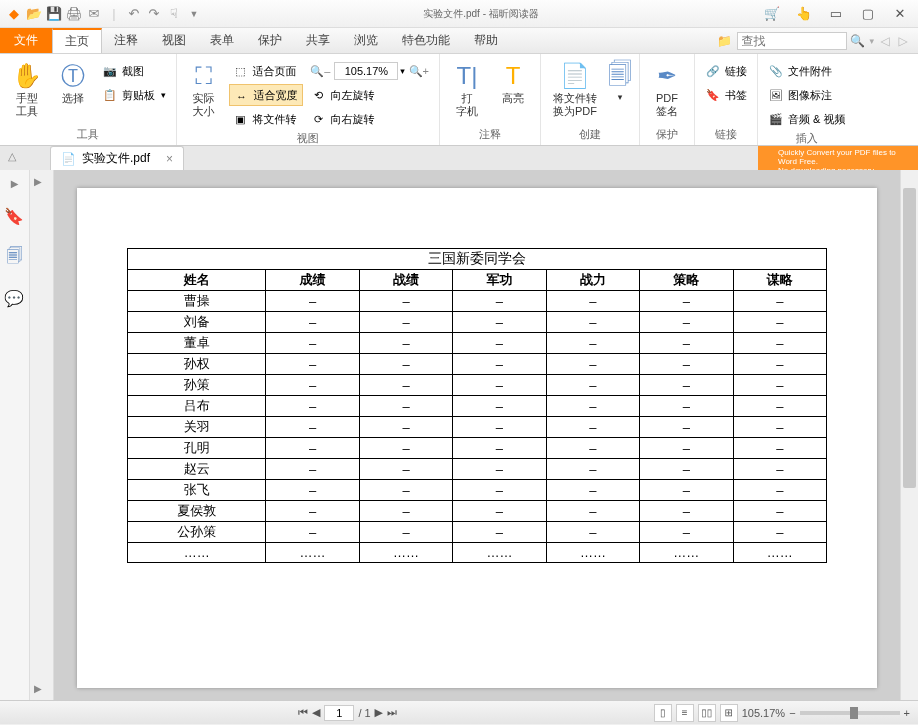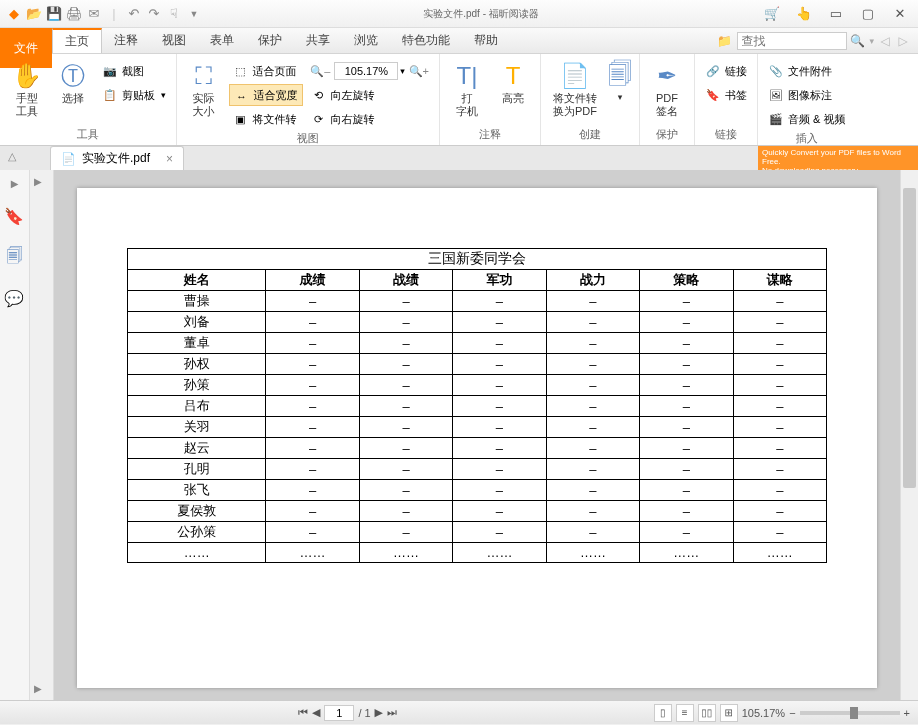--- a/index.html
+++ b/index.html
@@ -6,21 +6,21 @@
 body { font-family: "Microsoft YaHei", Arial, sans-serif; font-size: 12px; background: #f0f0f0; width: 918px; height: 725px; overflow: hidden; }
 
 .titlebar { height: 28px; background: linear-gradient(#fdfdfd,#f0f0f0); display: flex; align-items: center; padding: 2px 6px; border-bottom: 1px solid #ddd; }
 .titlebar .qat { display: flex; gap: 4px; align-items: center; }
 .titlebar .qat-icon { width: 16px; height: 16px; display: flex; align-items: center; justify-content: center; font-size: 13px; cursor: pointer; }
 .titlebar .title { flex: 1; text-align: center; color: #666; font-size: 10px; }
 .titlebar .wincontrols { display: flex; gap: 8px; }
 .titlebar .wc { width: 24px; height: 18px; display: flex; align-items: center; justify-content: center; font-size: 13px; color: #555; cursor: pointer; }
 
 .menubar { height: 26px; background: linear-gradient(#fafafa,#eaeaea); display: flex; align-items: stretch; border-bottom: 1px solid #d4d4d4; }
-.menubar .file-tab { background: #ff7a00; color: #fff; padding: 20px 14px; display: flex; align-items: center; }
+.menubar .file-tab { background: #ff7a00; color: #fff; padding: 12px 14px; display: flex; align-items: center; }
 .menubar .tab { padding: 4px 12px; display: flex; align-items: center; color: #444; cursor: pointer; }
 .menubar .tab.active { background: #fff; border-top: 2px solid #ff7a00; border-left: 1px solid #ccc; border-right: 1px solid #ccc; }
 .menubar .search-area { margin-left: auto; display: flex; align-items: center; padding-right: 8px; gap: 4px; }
 .menubar .searchbox { width: 110px; height: 18px; border: 1px solid #ccc; padding: 0 4px; font-size: 12px; color: #aaa; }
 .menubar .nav-arrow { width: 14px; color: #bbb; cursor: pointer; text-align: center; }
 
 .ribbon { height: 92px; background: #fff; border-bottom: 1px solid #ccc; display: flex; }
 .rgroup { border-right: 1px solid #e5e5e5; padding: 2px 6px 0 6px; display: flex; flex-direction: column; }
 .rgroup .body { flex: 1; display: flex; align-items: flex-start; gap: 4px; }
 .rgroup .label { text-align: center; font-size: 11px; color: #666; padding: 1px 0 3px 0; }
@@ -31,21 +31,21 @@
 .smallbtn { display: flex; align-items: center; gap: 4px; height: 22px; padding: 0 4px; cursor: pointer; font-size: 11px; white-space: nowrap; }
 .smallbtn.active { background: #fde9b7; border: 1px solid #f0c36d; }
 .smallbtn .ico { width: 16px; text-align: center; }
 .zoombox { display: flex; align-items: center; gap: 2px; }
 .zoombox input { width: 64px; height: 18px; font-size: 11px; text-align: center; border: 1px solid #ccc; }
 
 .tabstrip { height: 24px; background: #e8e8e8; display: flex; align-items: flex-end; padding-left: 50px; position: relative; }
 .tabstrip .collapse { position: absolute; left: 8px; top: 4px; font-size: 11px; color: #888; cursor: pointer; }
 .doc-tab { background: #fff; border: 1px solid #ccc; border-bottom: none; padding: 3px 10px; display: flex; align-items: center; gap: 6px; font-size: 12px; border-radius: 3px 3px 0 0; }
 .doc-tab .close { color: #888; cursor: pointer; font-size: 12px; margin-left: 10px; }
-.promo { position: absolute; right: 0; top: 0; height: 30px; width: 160px; background: #ff9428; color: #fff; font-size: 8px; padding: 3px 4px; line-height: 1.1; }
+.promo { position: absolute; right: 0; top: 0; height: 30px; width: 160px; background: #ff9428; color: #fff; font-size: 8px; padding: 3px 20px; line-height: 1.1; }
 
 .workarea { display: flex; height: 530px; background: #ececec; }
 .sidebar { width: 30px; background: #f5f5f5; border-right: 1px solid #ddd; display: flex; flex-direction: column; align-items: center; padding-top: 8px; gap: 18px; }
 .sidebar .sb-icon { font-size: 16px; cursor: pointer; }
 .gutter { width: 24px; background: #f0f0f0; border-right: 1px solid #ddd; position: relative; }
 .gutter .exp { position: absolute; left: 4px; color: #888; font-size: 10px; }
 .canvas { flex: 1; background: #cfcfcf; overflow: auto; position: relative; display: flex; justify-content: center; }
 .page { margin: 18px 0; background: #fff; width: 800px; min-height: 500px; box-shadow: 0 0 4px rgba(0,0,0,.3); padding: 60px 50px; }
 .vscroll { width: 18px; background: #f0f0f0; border-left: 1px solid #ddd; position: relative; }
 .vscroll .thumb { background: #c8c8c8; position: absolute; left: 2px; right: 2px; top: 18px; height: 300px; border-radius: 2px; }
@@ -357,30 +357,30 @@
             <tr>
               <td>关羽</td>
               <td>–</td>
               <td>–</td>
               <td>–</td>
               <td>–</td>
               <td>–</td>
               <td>–</td>
             </tr>
             <tr>
+              <td>孔明</td>
+              <td>–</td>
+              <td>–</td>
+              <td>–</td>
+              <td>–</td>
+              <td>–</td>
+              <td>–</td>
+            </tr>
+            <tr>
               <td>赵云</td>
-              <td>–</td>
-              <td>–</td>
-              <td>–</td>
-              <td>–</td>
-              <td>–</td>
-              <td>–</td>
-            </tr>
-            <tr>
-              <td>孔明</td>
               <td>–</td>
               <td>–</td>
               <td>–</td>
               <td>–</td>
               <td>–</td>
               <td>–</td>
             </tr>
             <tr>
               <td>张飞</td>
               <td>–</td>

